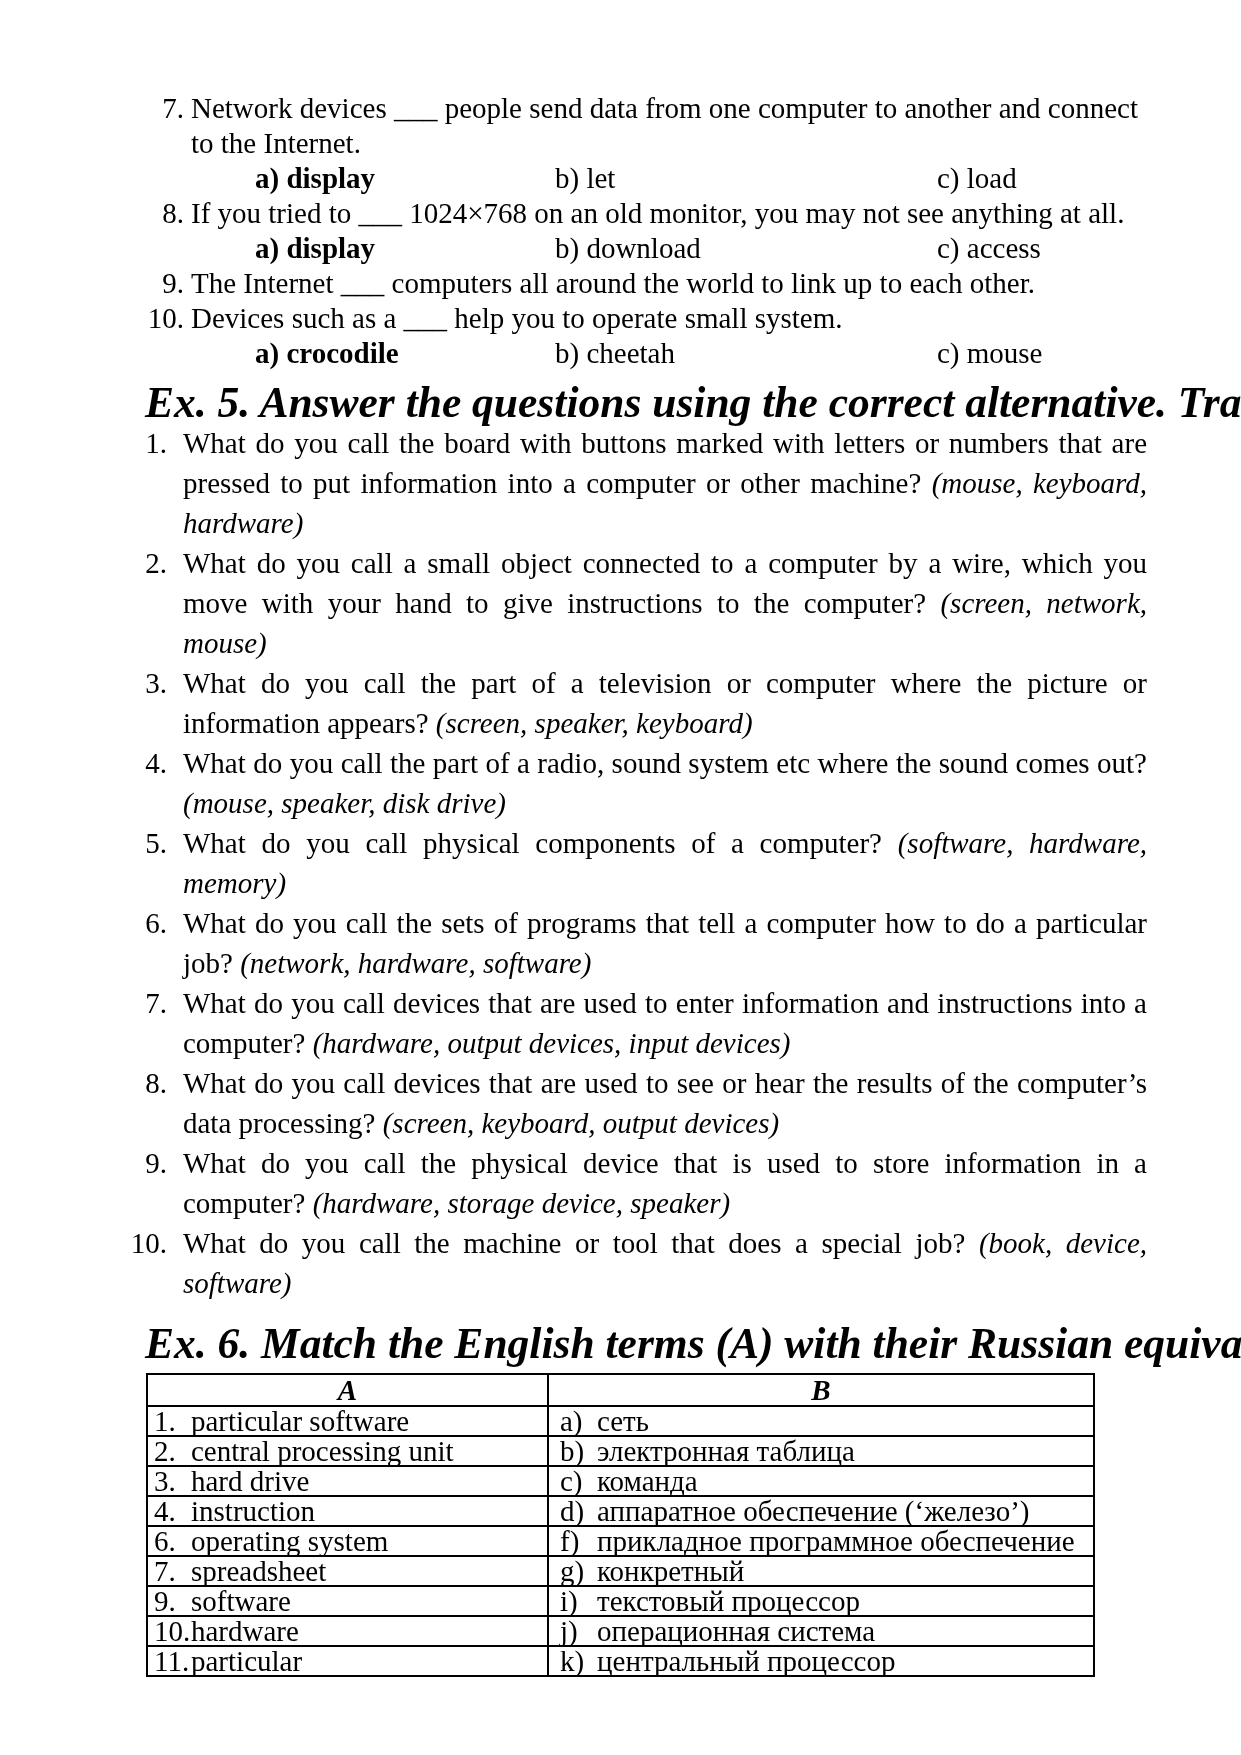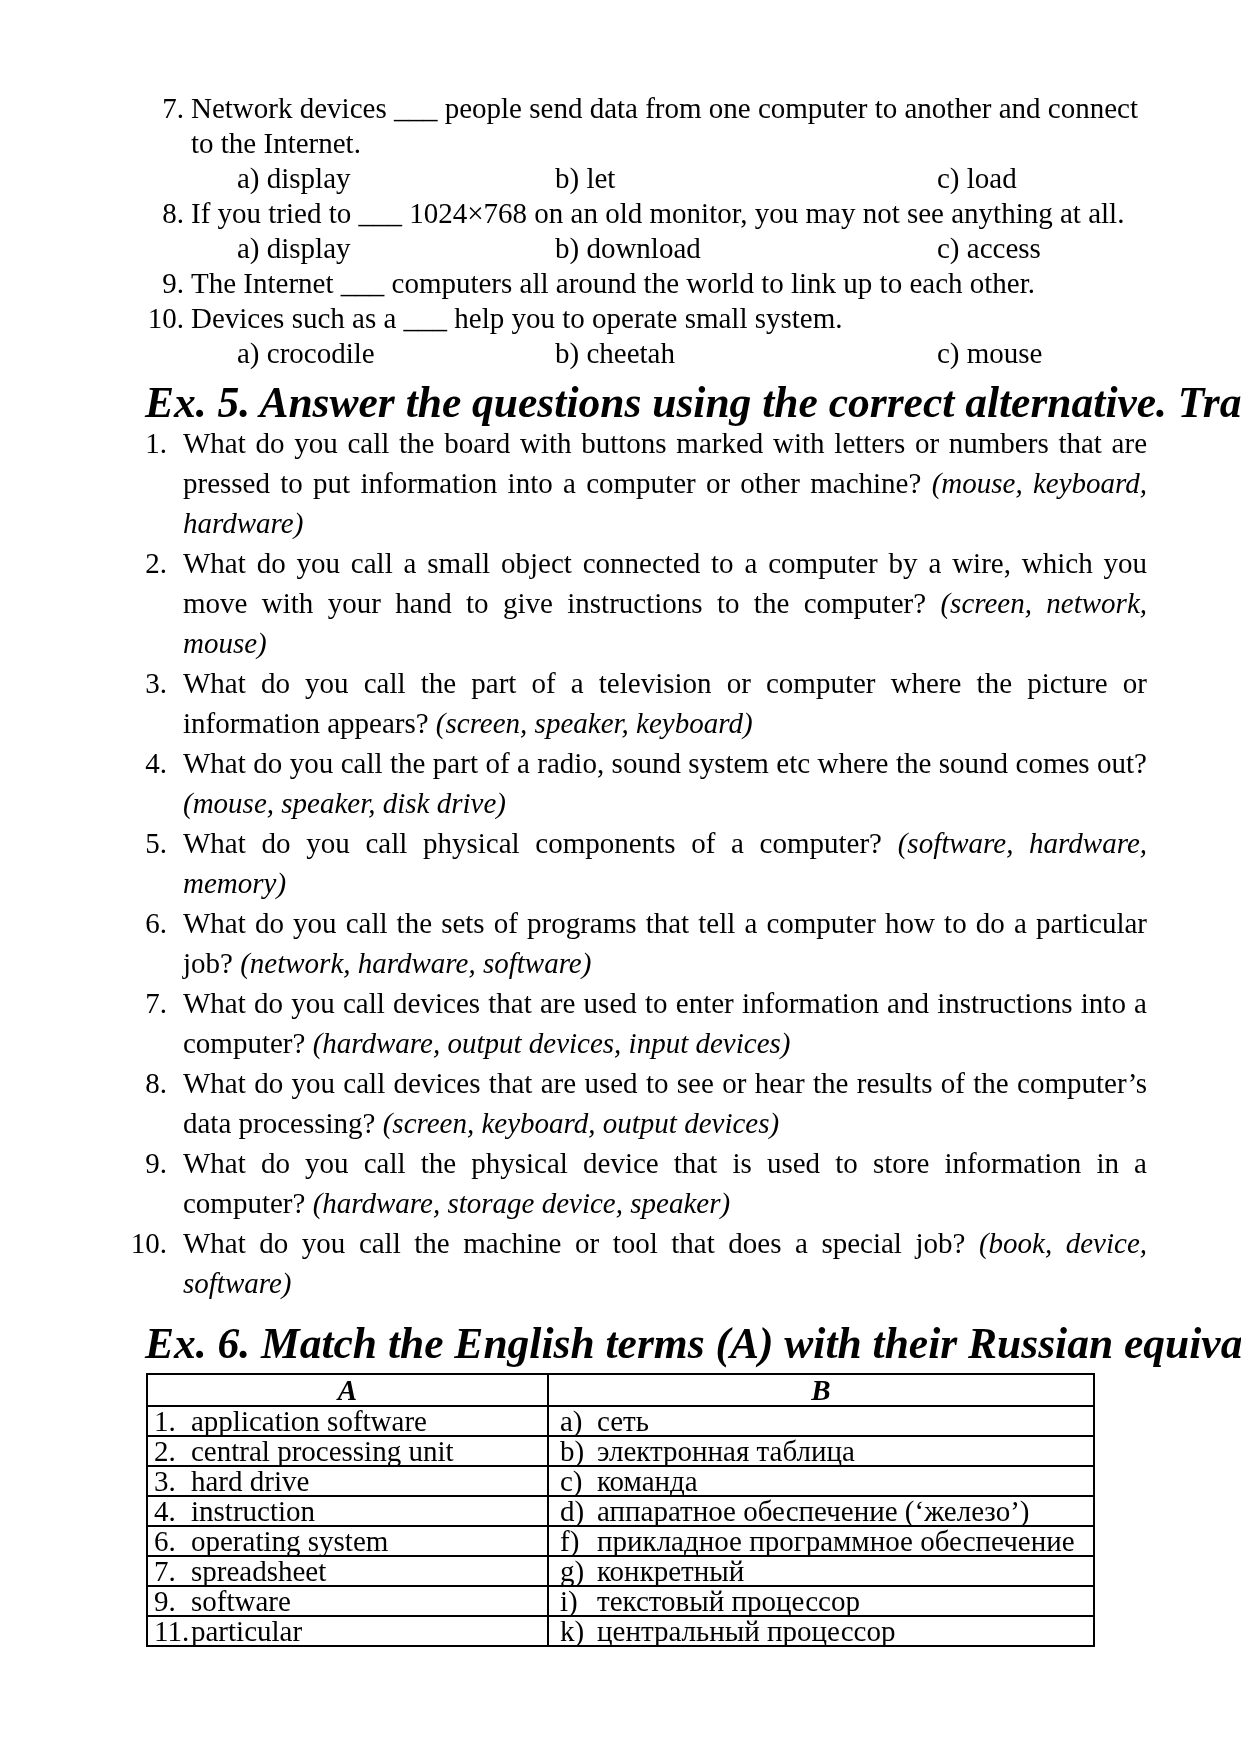--- a/index.html
+++ b/index.html
@@ -15,21 +15,21 @@
     overflow: hidden;
     box-sizing: border-box;
     padding-top: 91px;
   }
   
   .mcq { margin-left: 191px; width: 956px; line-height: 35px; }
   .q { position: relative; }
   .qnum { position: absolute; right: 100%; top: 0; padding-right: 7px; white-space: nowrap; }
   .opts { position: relative; height: 35px; }
   .opt { position: absolute; top: 0; white-space: nowrap; }
-  .opt.o1 { left: 46px; }
+  .opt.o1 { left: 64px; font-weight: bold; }
   .opt.o2 { left: 364px; }
   .opt.o3 { left: 746px; }
   
   .ex-heading {
     font-weight: bold; font-style: italic;
     line-height: 35px; white-space: nowrap;
     margin-left: 145px;
   }
   .ex5-heading { margin-top: 14px; margin-bottom: 3px; }
   .ex6-heading { margin-top: 23px; margin-bottom: 12px; }
@@ -147,21 +147,21 @@
     <colgroup>
         <col class="colA">
         <col class="colB">
       </colgroup>
     <tbody>
         <tr>
       <th>A</th>
       <th>B</th>
     </tr>
     <tr>
-      <td class="cellA"><span class="cnum">1.</span><span>application software</span></td>
+      <td class="cellA"><span class="cnum">1.</span><span>particular software</span></td>
       <td class="cellB"><span class="clet">a)</span><span>сеть</span></td>
     </tr>
     <tr>
       <td class="cellA"><span class="cnum">2.</span><span>central processing unit</span></td>
       <td class="cellB"><span class="clet">b)</span><span>электронная таблица</span></td>
     </tr>
     <tr>
       <td class="cellA"><span class="cnum">3.</span><span>hard drive</span></td>
       <td class="cellB"><span class="clet">c)</span><span>команда</span></td>
     </tr>
@@ -175,19 +175,23 @@
     </tr>
     <tr>
       <td class="cellA"><span class="cnum">7.</span><span>spreadsheet</span></td>
       <td class="cellB"><span class="clet">g)</span><span>конкретный</span></td>
     </tr>
     <tr>
       <td class="cellA"><span class="cnum">9.</span><span>software</span></td>
       <td class="cellB"><span class="clet">i)</span><span>текстовый процессор</span></td>
     </tr>
     <tr>
+      <td class="cellA"><span class="cnum">10.</span><span>hardware</span></td>
+      <td class="cellB"><span class="clet">j)</span><span>операционная система</span></td>
+    </tr>
+    <tr>
       <td class="cellA"><span class="cnum">11.</span><span>particular</span></td>
       <td class="cellB"><span class="clet">k)</span><span>центральный процессор</span></td>
     </tr>
   </tbody>
     </table>
 
 </div>
 
 </body></html>

